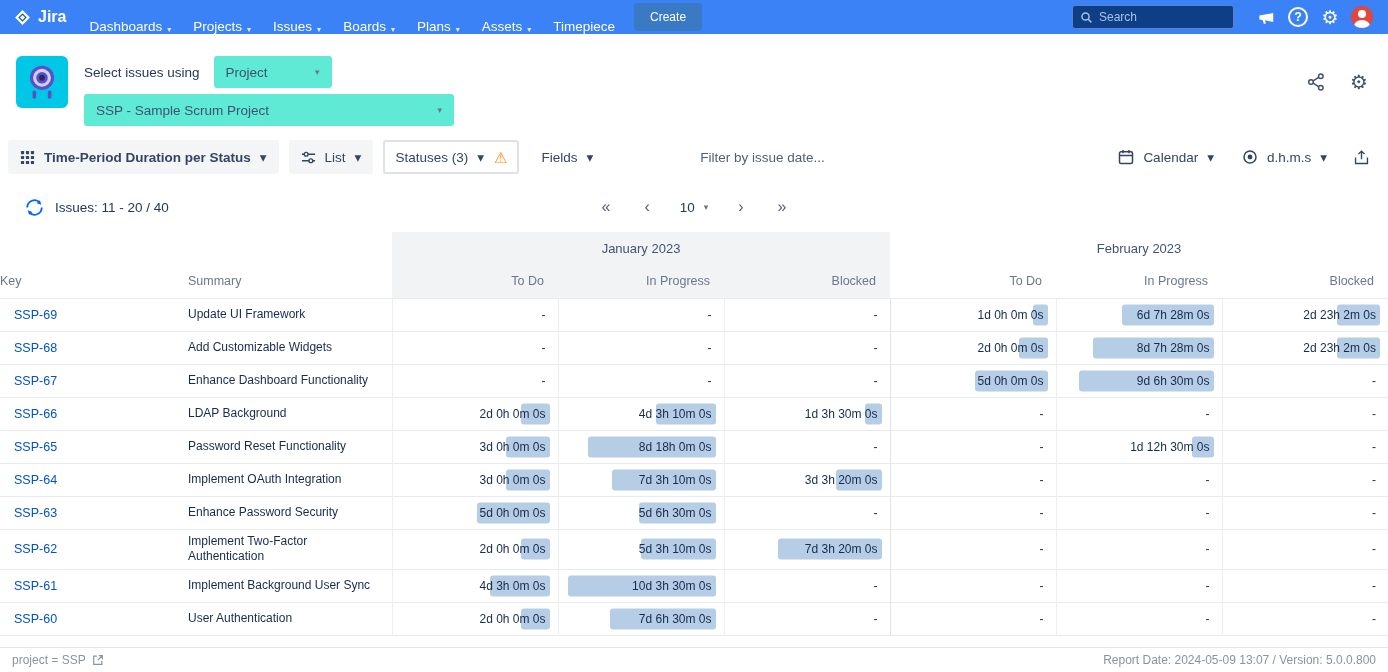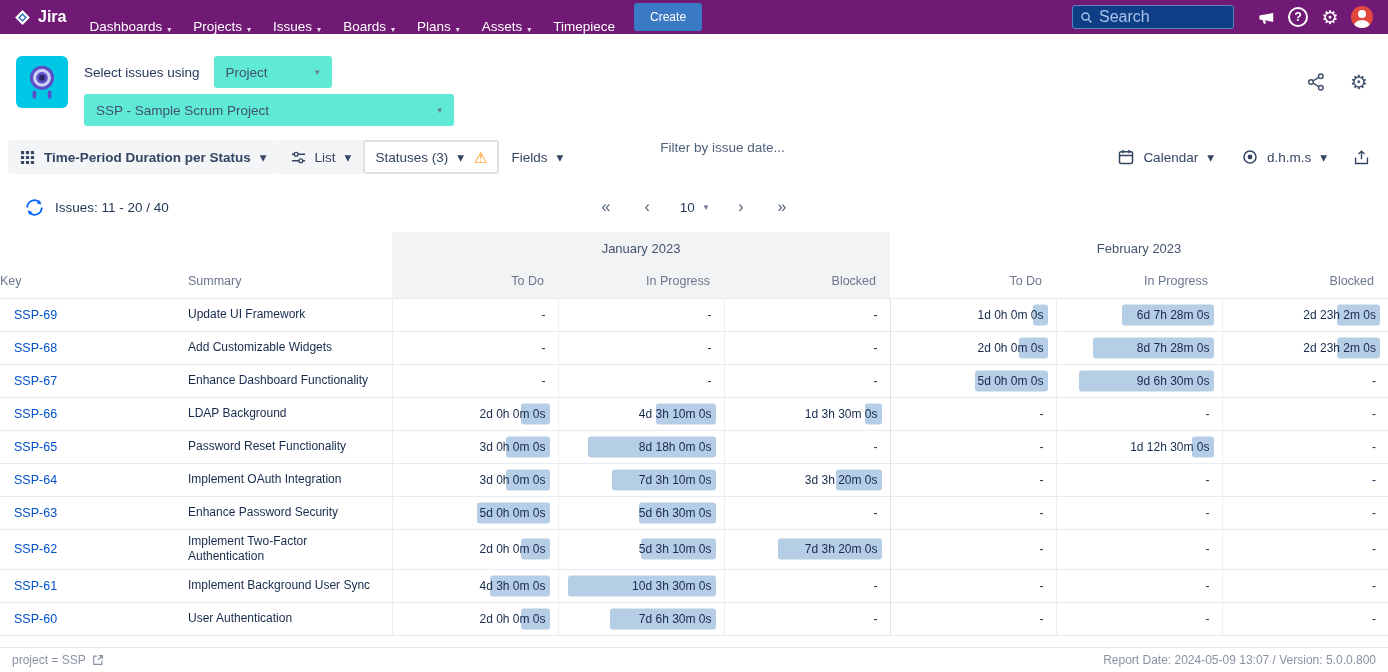--- a/index.html
+++ b/index.html
@@ -1,29 +1,29 @@
 <!DOCTYPE html>
 <html><head>
 <meta charset="utf-8">
 <style>
 *{box-sizing:border-box;margin:0;padding:0}
 html,body{width:1388px;height:672px;overflow:hidden}
 body{font-family:"Liberation Sans","DejaVu Sans",sans-serif;background:#fff;color:#172b4d}
 .page{width:1388px;height:672px;display:flex;flex-direction:column;background:#fff}
 
 
-.topnav{height:34px;background:#701a75;display:flex;align-items:center;padding:0 10px;flex:0 0 auto}
+.topnav{height:34px;background:#3b82f6;display:flex;align-items:center;padding:0 10px;flex:0 0 auto}
 .brand{display:flex;align-items:center;gap:7px;color:#fff;font-size:16px;font-weight:bold;padding:0 12px 0 4px;cursor:pointer}
 .menu{display:flex;align-items:center}
 .menu-item{color:#fff;font-size:13.5px;padding:0 11px;height:34px;display:flex;align-items:flex-end;gap:5px;cursor:pointer;white-space:nowrap}
 .menu-item .caret{font-size:8px;opacity:.85;padding-top:1px}
 .create-btn{background:#3a79c4;color:#fff;font-size:12px;border:none;border-radius:3px;padding:7px 16px;margin-left:8px;cursor:pointer;font-family:Liberation Sans, sans-serif}
 .nav-spacer{flex:1}
 .nav-search{width:162px;height:24px;background:#0e3e86;border:1px solid #5b83c3;border-radius:3px;display:flex;align-items:center;gap:6px;padding:0 7px;margin-right:16px}
-.nav-search input{background:transparent;border:none;outline:none;color:#d6e3f7;font-size:16px;width:112px;font-family:inherit}
+.nav-search input{background:transparent;border:none;outline:none;color:#d6e3f7;font-size:12px;width:112px;font-family:inherit}
 .nav-search input::placeholder{color:#a9c3e8}
 .nav-icon{width:32px;height:34px;display:flex;align-items:center;justify-content:center;color:#fff;cursor:pointer}
 .gear-glyph{font-size:19px;line-height:1}
 .help-circ{width:20px;height:20px;border:2px solid #fff;border-radius:50%;color:#fff;font-size:12.5px;font-weight:bold;display:flex;align-items:center;justify-content:center}
 .avatar{width:22px;height:22px;border-radius:50%;background:#e1473d;position:relative;overflow:hidden}
 .avatar::before{content:"";position:absolute;top:4px;left:7px;width:8px;height:8px;background:#fff;border-radius:50%}
 .avatar::after{content:"";position:absolute;top:14px;left:3px;width:16px;height:12px;background:#fff;border-radius:50%}
 
 
 .app-header{display:flex;padding:22px 16px 10px;gap:16px;position:relative;flex:0 0 auto}
@@ -32,21 +32,21 @@
 .sel-label{font-size:13.5px;color:#253858}
 .dd{background:#5eead4;border-radius:3px;padding:0 12px;height:32px;font-size:13.5px;color:#42526e;display:inline-flex;align-items:center;gap:10px;cursor:pointer}
 .dd .caret{font-size:9px;color:#6b778c}
 .dd-mode{width:118px;justify-content:space-between}
 .dd-project{width:370px;justify-content:space-between;margin-top:6px}
 .header-icons{position:absolute;right:20px;top:38px;display:flex;gap:24px;align-items:center;color:#42526e}
 .hicon{cursor:pointer;display:flex;align-items:center}
 .gear-dark{font-size:20px;color:#42526e;line-height:1}
 
 
-.toolbar{display:flex;align-items:flex-start;padding:4px 8px 8px;flex:0 0 auto}
+.toolbar{display:flex;align-items:center;padding:4px 8px 8px;gap:10px;flex:0 0 auto}
 .tbtn{display:inline-flex;align-items:center;gap:9px;padding:0 12px;height:34px;border-radius:3px;font-size:13.5px;color:#344563;cursor:pointer;white-space:nowrap}
 .tbtn.gray{background:#f4f5f7}
 .tbtn.bold{font-weight:bold}
 .tbtn.outline{background:#fff;border:2px solid #dfe1e6;padding:0 10px}
 .warn{color:#ff8b00;font-size:15px;margin-left:1px;line-height:1}
 .filter{color:#505f79;font-size:13.5px;margin-left:85px;cursor:text;white-space:nowrap}
 .toolbar-right{margin-left:auto;display:flex;align-items:center;gap:4px}
 .icon-btn{padding:0 10px;height:34px;display:flex;align-items:center;cursor:pointer}
 
 

